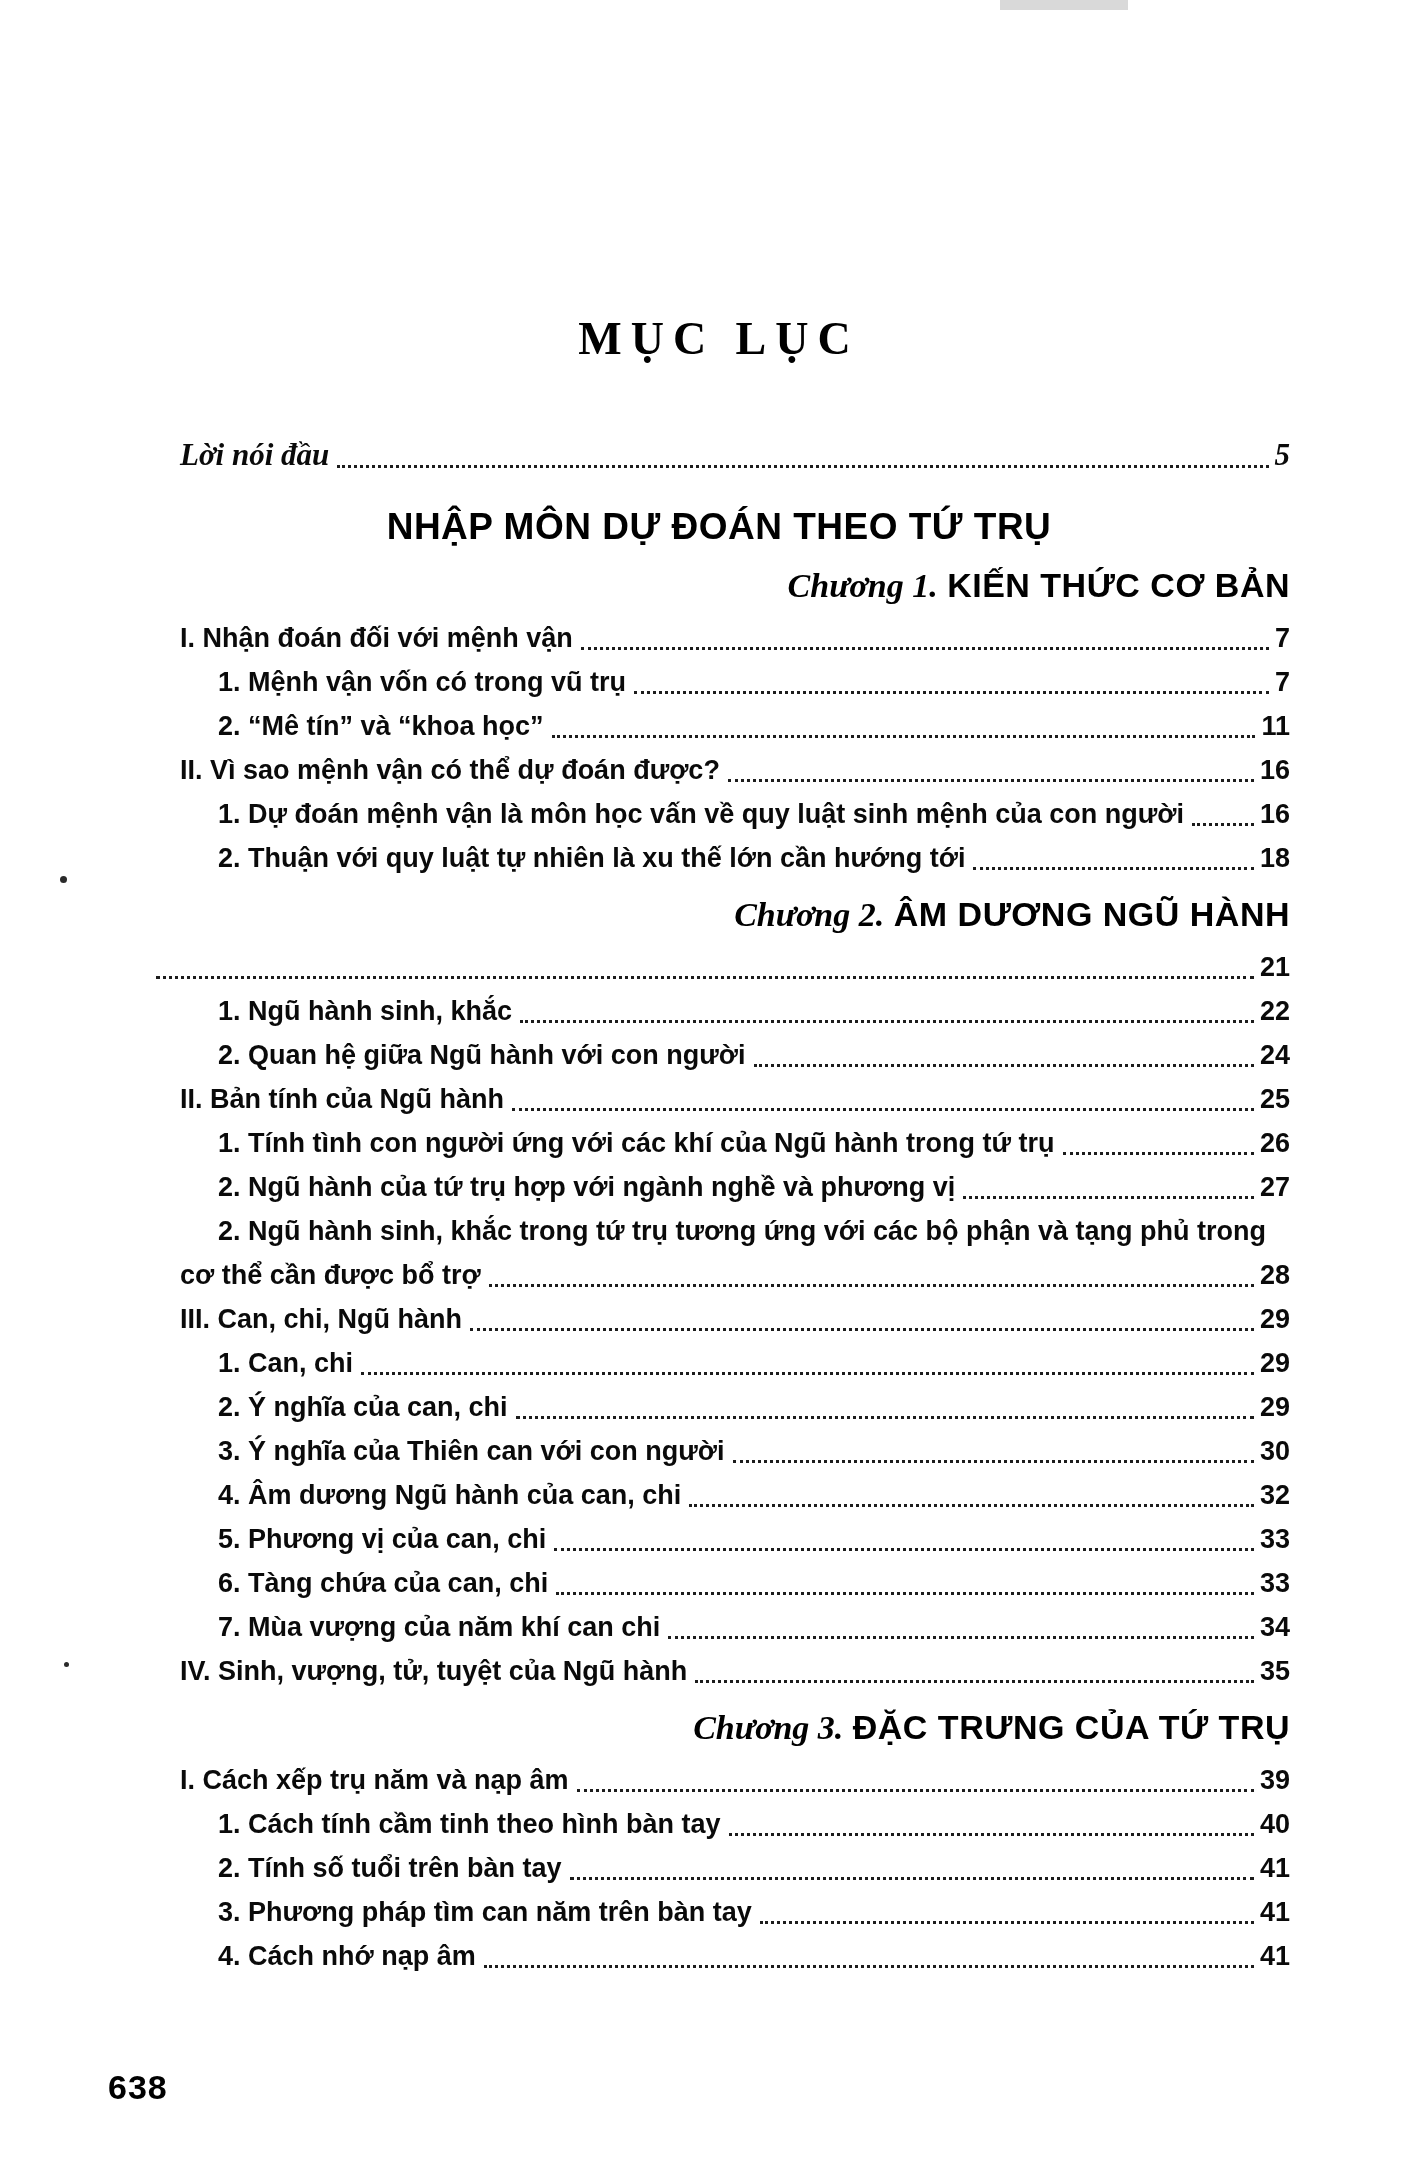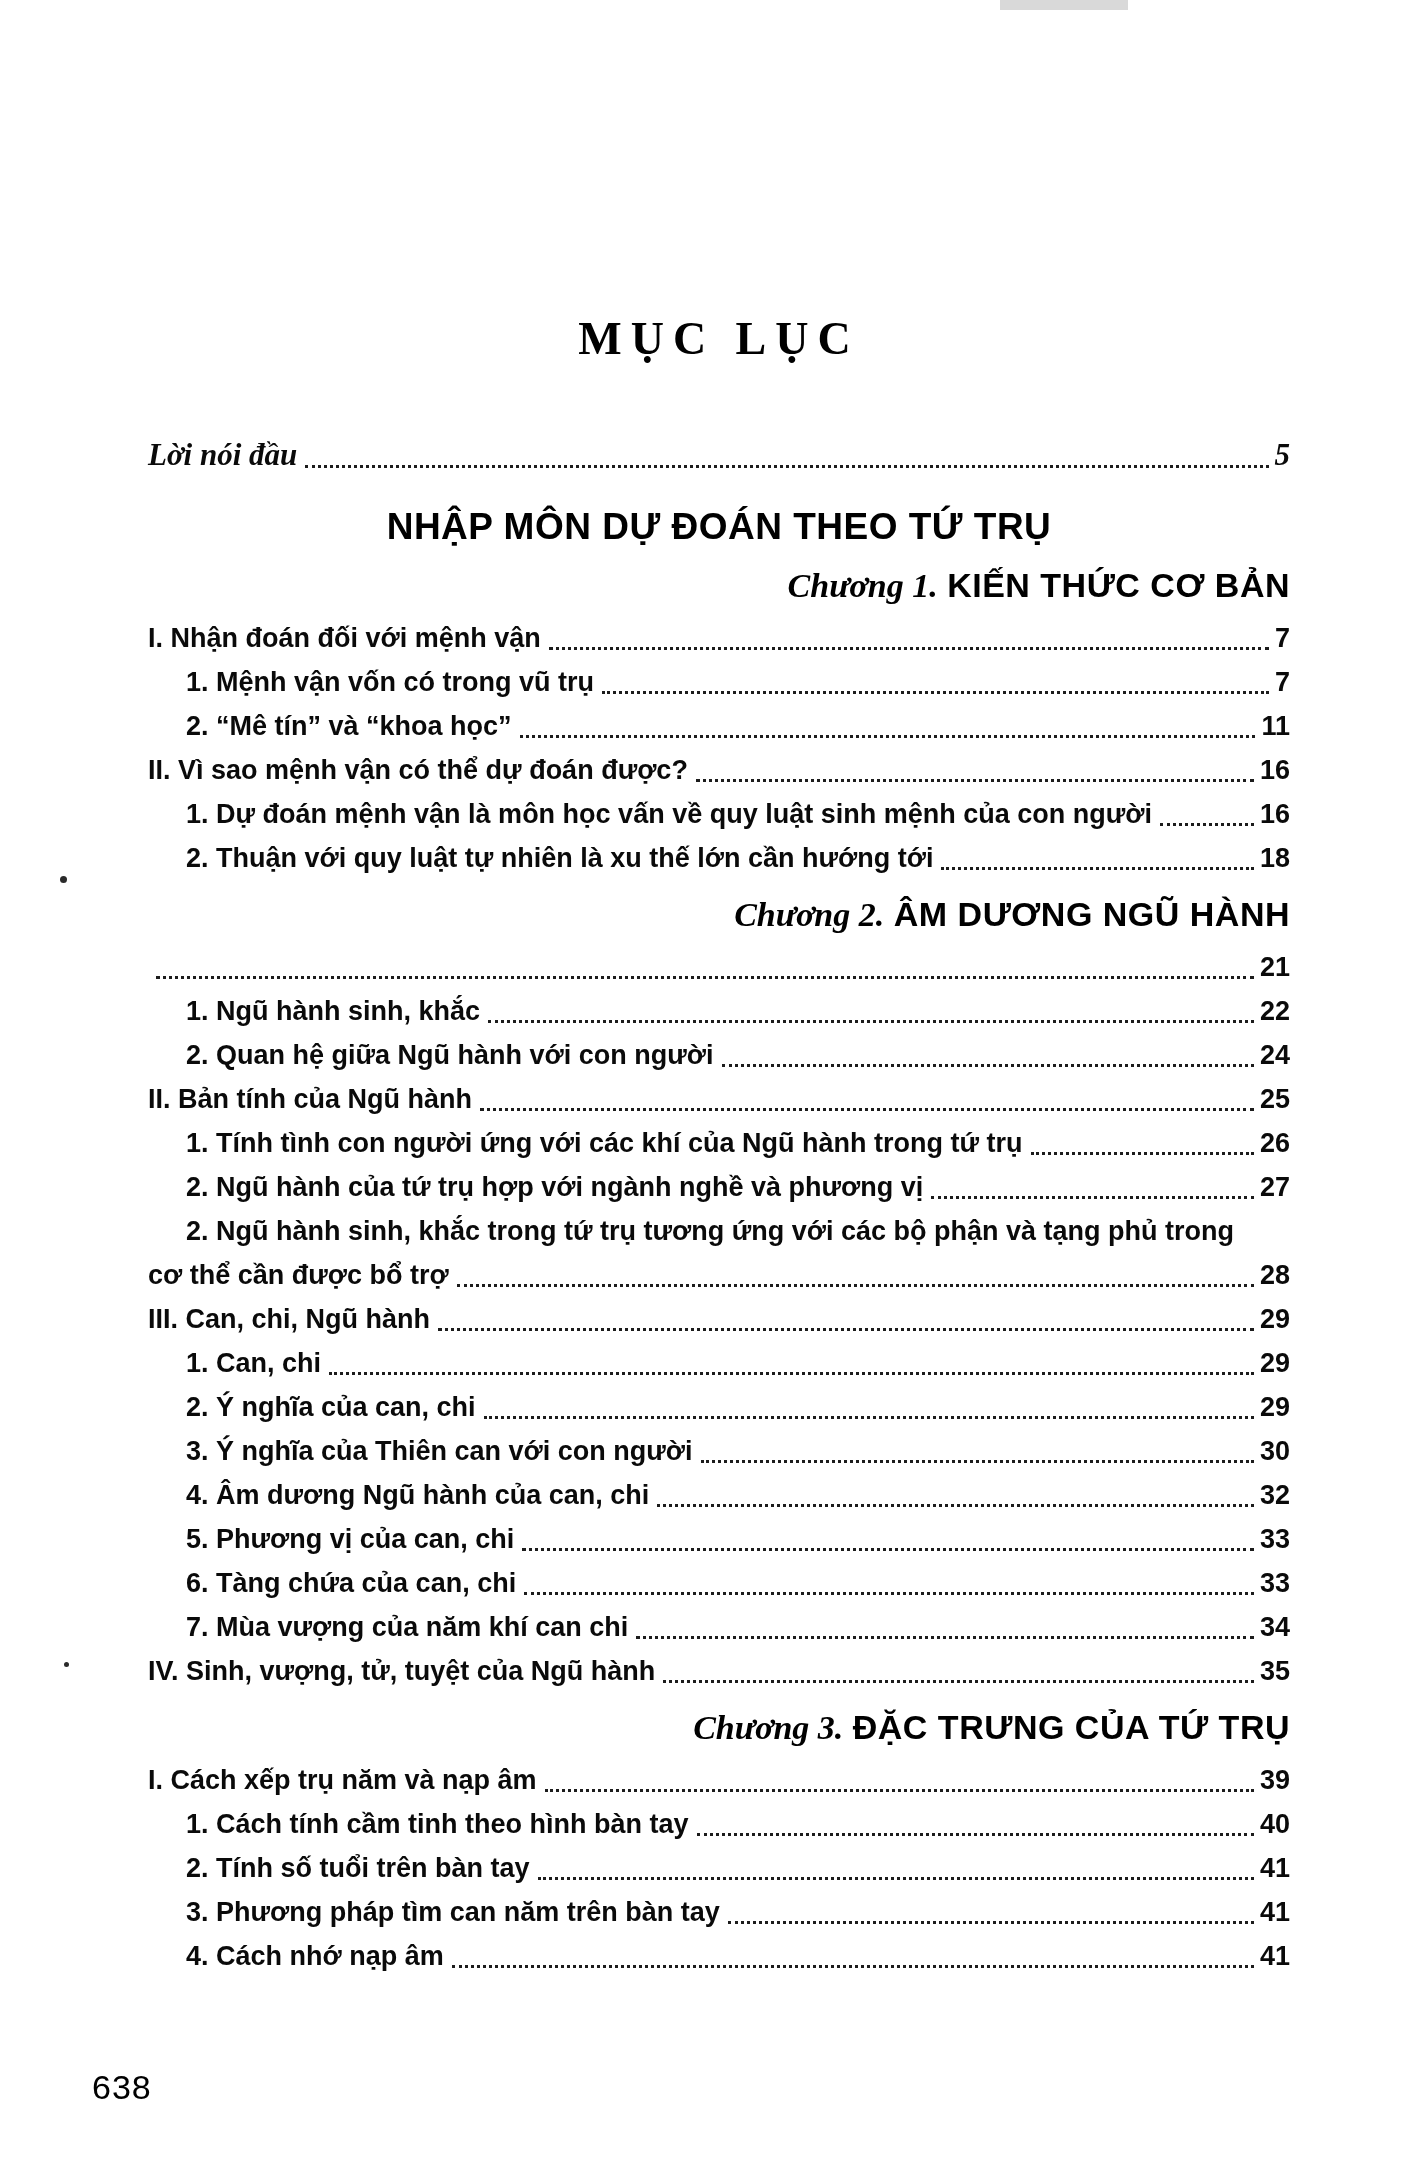--- a/index.html
+++ b/index.html
@@ -46,21 +46,21 @@
     text-align: center;
     color: #000000;
   }
   .toc-row {
     display: flex;
     line-height: 44px;
     font-size: 27px;
     font-weight: 700;
     color: #0a0a0a;
   }
-  .toc-row .lbl { white-space: nowrap; }
+  .toc-row .lbl { white-space: nowrap; margin-left: 32px; }
   .toc-row.indent { padding-left: 38px; }
   .leader {
     flex: 1;
     min-width: 16px;
     border-bottom: 3px dotted #1c1c1c;
     align-self: flex-end;
     margin: 0 6px 10px 8px;
   }
   .pg { white-space: nowrap; }
   .front-row {
@@ -92,24 +92,24 @@
     font-family: "Liberation Serif", serif;
     font-style: italic;
     font-weight: 700;
   }
   .ch-title {
     font-weight: 700;
     letter-spacing: 0.5px;
   }
   .folio {
     position: absolute;
-    left: 92px;
+    left: 108px;
     top: 2068px;
     font-size: 34px;
-    font-weight: 400;
+    font-weight: 700;
     letter-spacing: 1px;
     color: #000000;
   }
 </style>
 </head>
 <body>
 
 <div class="page">
   <div class="scan-mark"></div>
   <div class="speck speck-1"></div>

